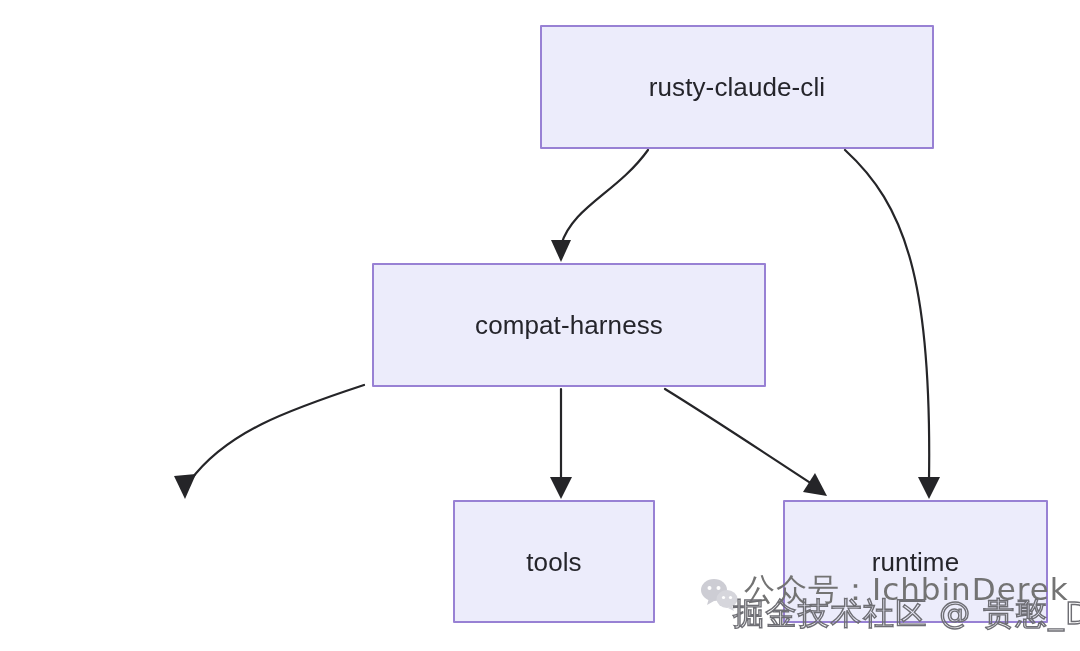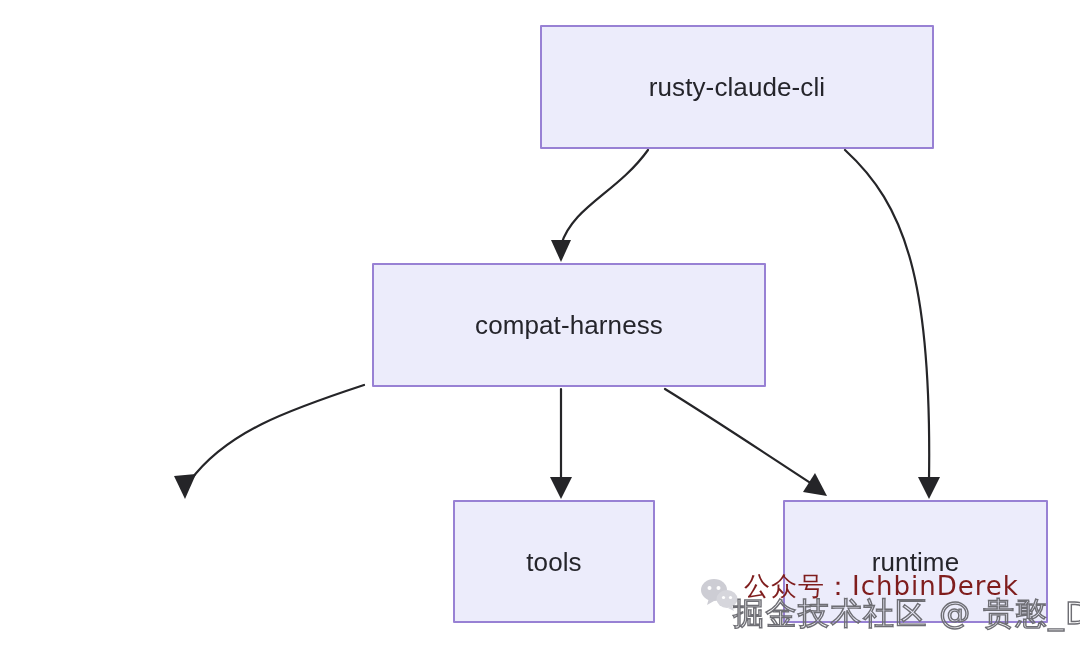--- a/index.html
+++ b/index.html
@@ -64,22 +64,22 @@
   .watermark {
     position: absolute;
     z-index: 6;
     pointer-events: none;
     white-space: nowrap;
     font-family: "DejaVu Sans", "Liberation Sans", sans-serif;
   }
   #watermark-back {
     left: 744px;
     top: 569px;
-    font-size: 26px;
-    color: #7f1d1d;
+    font-size: 31px;
+    color: #737373;
     letter-spacing: 1px;
   }
   #watermark-front {
     left: 733px;
     top: 593px;
     font-size: 31px;
     color: transparent;
     -webkit-text-stroke: 1.4px #6e6e74;
     letter-spacing: 1.5px;
   }

